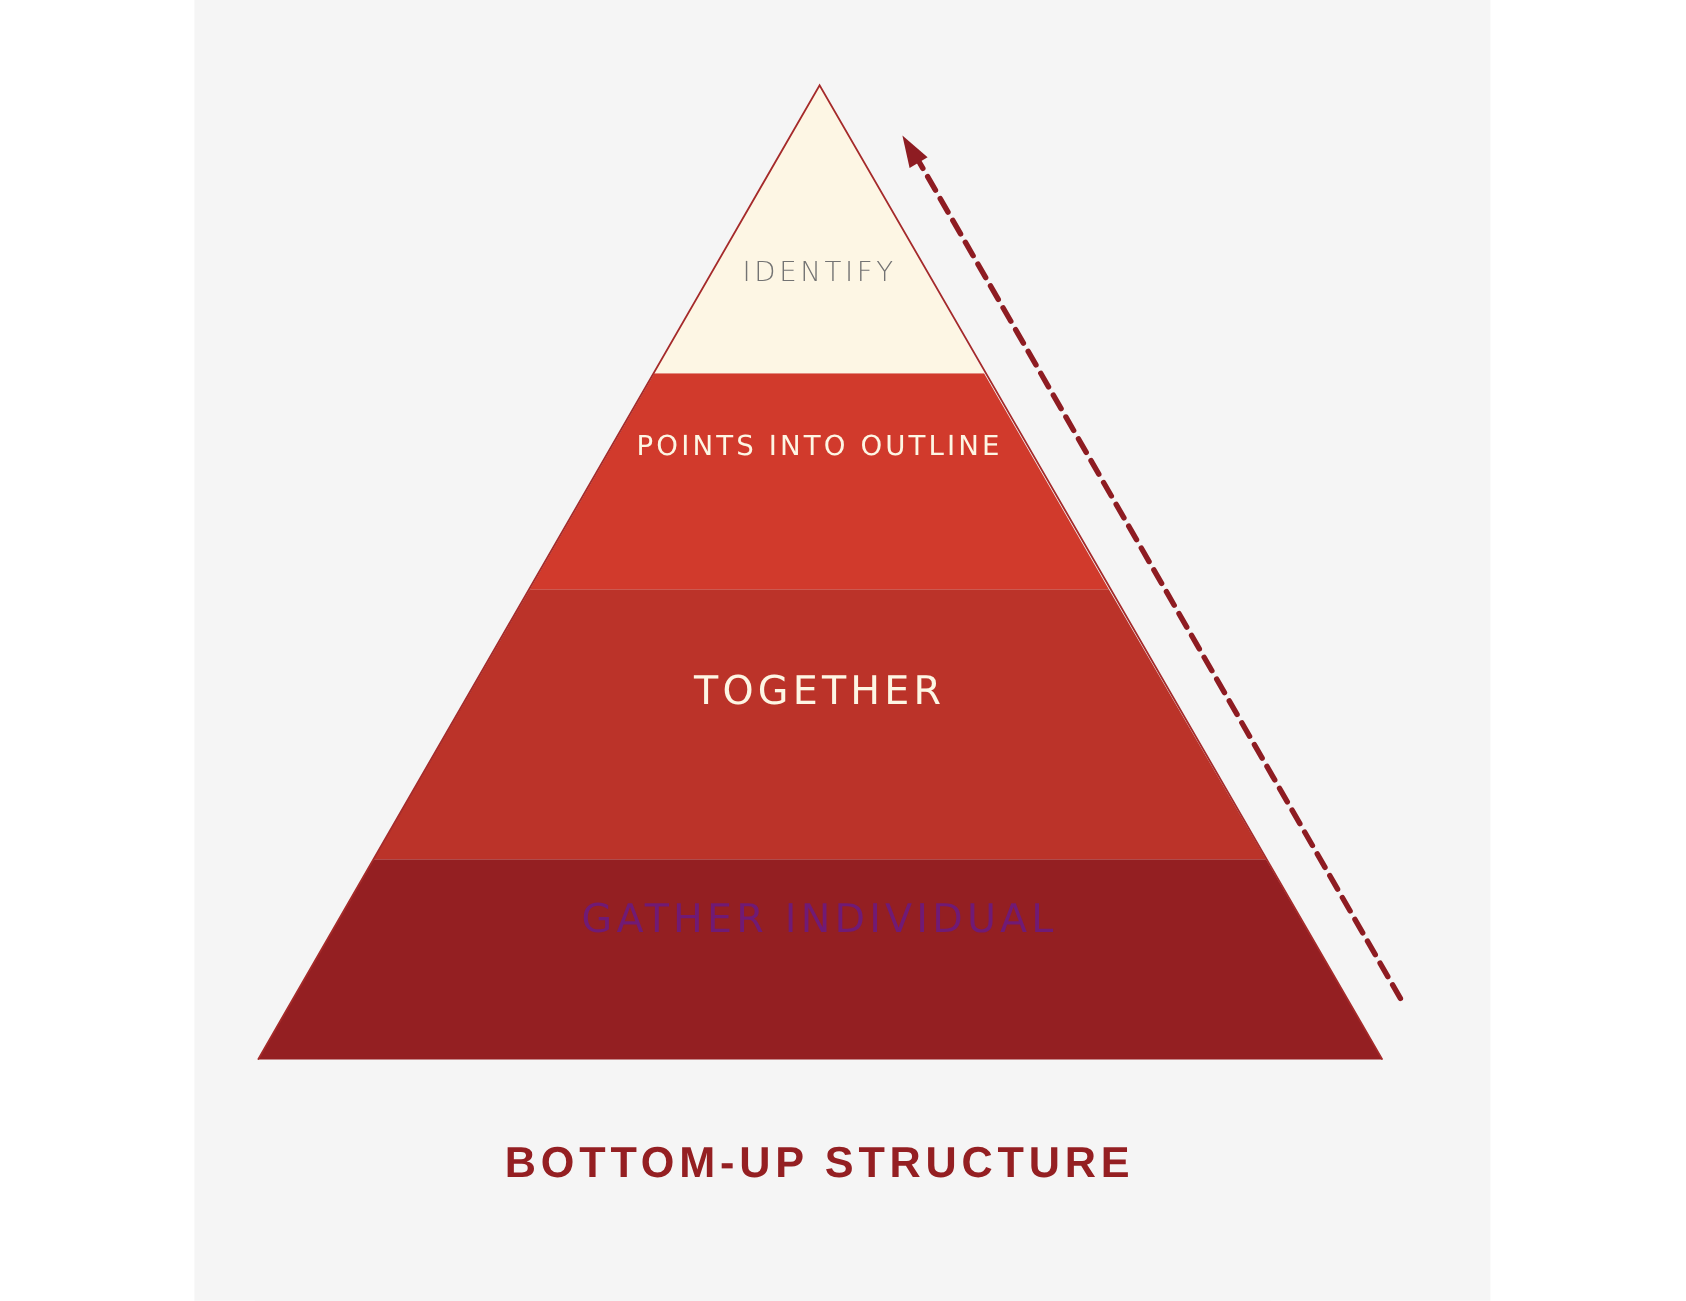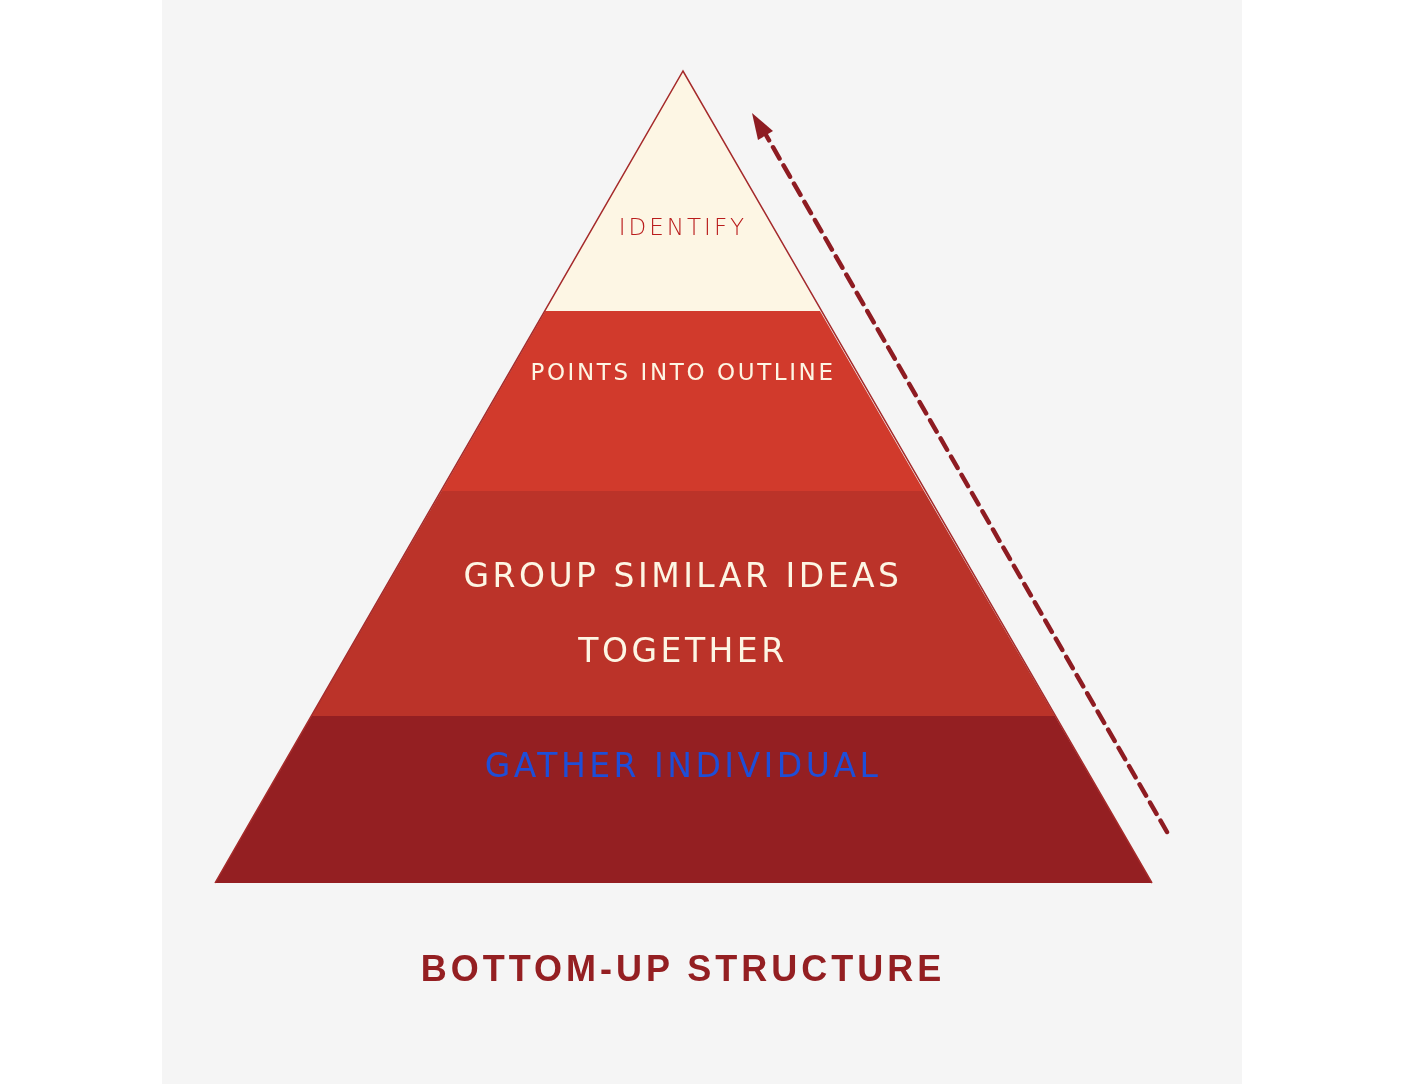--- a/index.html
+++ b/index.html
@@ -8,24 +8,24 @@
     position: absolute; left: 162px; top: 0; width: 1080px; height: 1084px;
     background: #f5f5f5;
   }
   svg.diagram { position: absolute; left: 0; top: 0; }
   .label {
     position: absolute; text-align: center;
     font-family: "DejaVu Sans", "Liberation Sans", sans-serif;
     text-transform: uppercase; white-space: nowrap;
   }
   .label span { display: block; }
-  .l-top { left: 583px; width: 200px; top: 200px; color: #b91c1c; font-size: 23px; letter-spacing: 3px; line-height: 55px; font-weight: 300; }
+  .l-top { left: 583px; width: 200px; top: 200px; color: #737373; font-size: 23px; letter-spacing: 3px; line-height: 55px; font-weight: 300; }
   .l-2 { left: 483px; width: 400px; top: 346px; color: #fdf6e4; font-size: 23px; letter-spacing: 2.6px; line-height: 52px; }
   .l-3 { left: 383px; width: 600px; top: 538px; color: #fdf6e4; font-size: 33px; letter-spacing: 3.5px; line-height: 75px; }
-  .l-4 { left: 333px; width: 700px; top: 728px; color: #1d4ed8; font-size: 33px; letter-spacing: 3.5px; line-height: 76px; }
+  .l-4 { left: 333px; width: 700px; top: 728px; color: #701a75; font-size: 33px; letter-spacing: 3.5px; line-height: 76px; }
   .title {
     position: absolute; left: 283px; width: 800px; top: 948px; text-align: center;
     font-family: "Liberation Sans", "DejaVu Sans", sans-serif; font-weight: bold;
     font-size: 36px; letter-spacing: 4px; color: #941f22;
   }
 </style>
 </head>
 <body>
 
 <div class="panel"></div>
@@ -48,20 +48,19 @@
   </g>
 </svg>
 
 <div class="label l-top">
   <span>IDENTIFY</span>
 </div>
 <div class="label l-2">
   <span>POINTS INTO OUTLINE</span>
 </div>
 <div class="label l-3">
-  <span>GROUP SIMILAR IDEAS</span>
   <span>TOGETHER</span>
 </div>
 <div class="label l-4">
   <span>GATHER INDIVIDUAL</span>
 </div>
 
 <div class="title">BOTTOM-UP STRUCTURE</div>
 
 </body></html>

